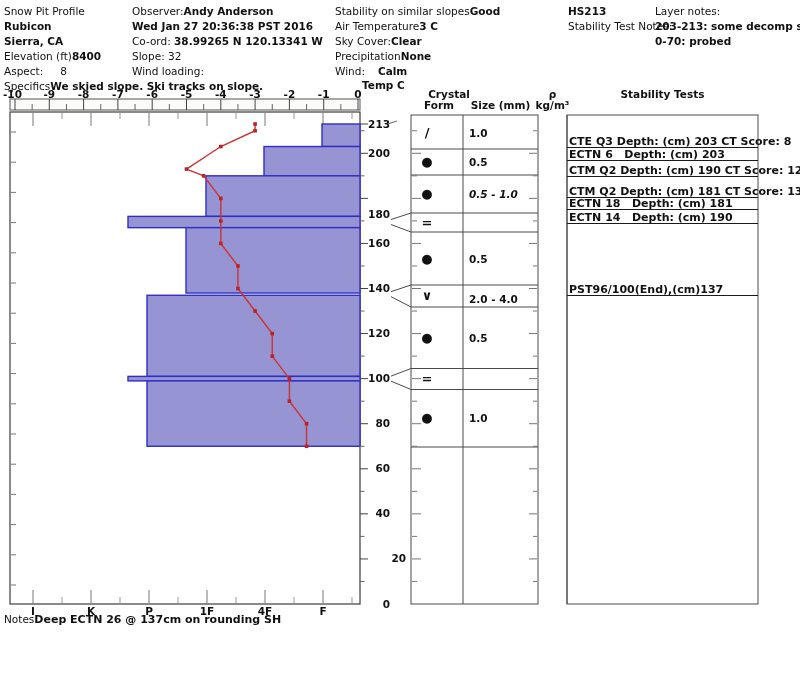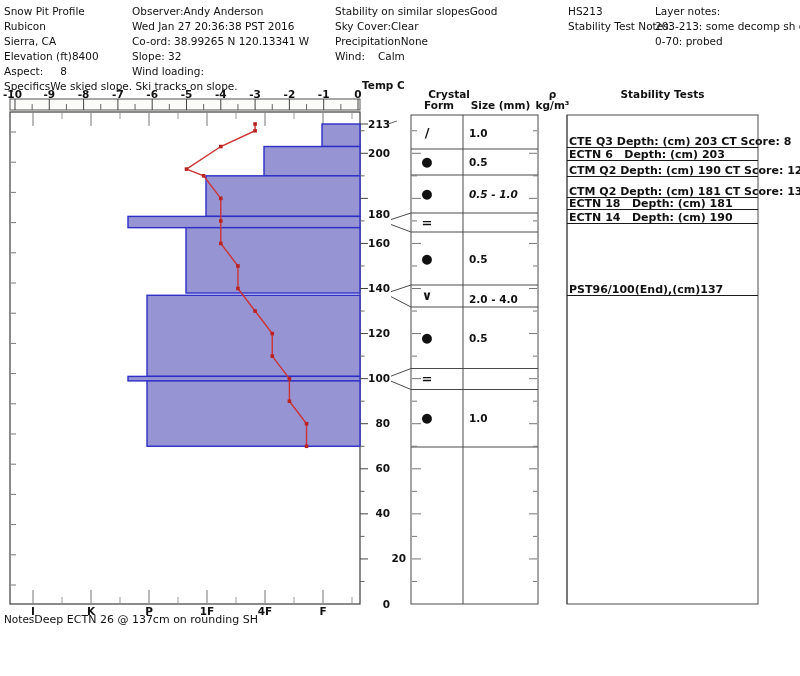--- a/index.html
+++ b/index.html
@@ -1,19 +1,19 @@
 <!DOCTYPE html>
 <html><head>
 <meta charset="utf-8">
 <style>
   html,body{margin:0;padding:0;background:#fff;}
   body{width:800px;height:676px;position:relative;overflow:hidden;
        font-family:"DejaVu Sans","Liberation Sans",sans-serif;color:#111;}
   .hdrcol{position:absolute;top:4px;font-size:10.5px;line-height:15px;white-space:nowrap;}
-  .b{font-weight:normal;}
+  .b{font-weight:bold;}
   .lbl{font-size:10.5px;}
   .ticklab{position:absolute;font-size:10.5px;font-weight:bold;white-space:nowrap;}
   .colhdr{position:absolute;font-size:10.5px;font-weight:bold;text-align:center;white-space:nowrap;}
   .formglyph{position:absolute;left:411px;width:32px;text-align:center;
              font-weight:bold;font-size:13px;line-height:16px;height:16px;}
   .sizetxt{position:absolute;left:469px;font-size:10.5px;font-weight:bold;line-height:14px;white-space:nowrap;}
   .stab-entry{position:absolute;left:0;width:100%;border-bottom:1px solid #1a1a1a;
               font-size:11px;font-weight:bold;white-space:pre;overflow:visible;
               padding-left:2px;box-sizing:border-box;}
   #stability-box{position:absolute;left:567px;top:115px;width:191px;height:489px;}
@@ -35,20 +35,21 @@
 <div class="hdrcol" style="left:132px;">
   <div><span class="lbl">Observer:</span><span class="b">Andy Anderson</span></div>
   <div><span class="b">Wed Jan 27 20:36:38 PST 2016</span></div>
   <div><span class="lbl">Co-ord:</span>&nbsp;<span class="b">38.99265 N 120.13341 W</span></div>
   <div><span class="lbl">Slope:</span>&nbsp;<span class="lbl">32</span></div>
   <div><span class="lbl">Wind loading:</span></div>
 </div>
 
 <div class="hdrcol" style="left:335px;">
   <div><span class="lbl">Stability on similar slopes</span><span class="b">Good</span></div>
+  <div><span class="lbl">Air Temperature</span><span class="b">3 C</span></div>
   <div><span class="lbl">Sky Cover:</span><span class="b">Clear</span></div>
   <div><span class="lbl">Precipitation</span><span class="b">None</span></div>
   <div><span class="lbl">Wind:</span><span class="b" style="margin-left:13px;">Calm</span></div>
 </div>
 
 <div class="hdrcol" style="left:568px;">
   <div><span class="b">HS</span><span class="b">213</span></div>
   <div><span class="lbl">Stability Test Notes:</span></div>
 </div>
 

